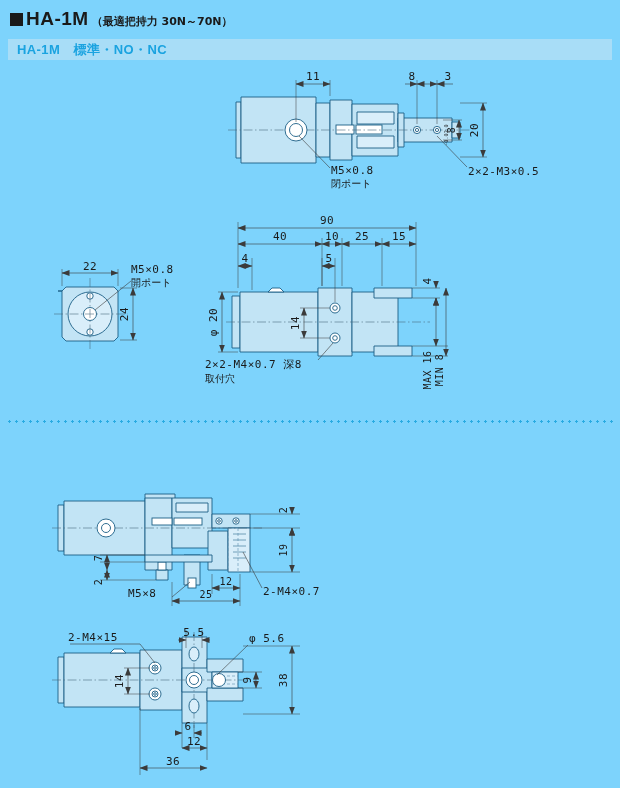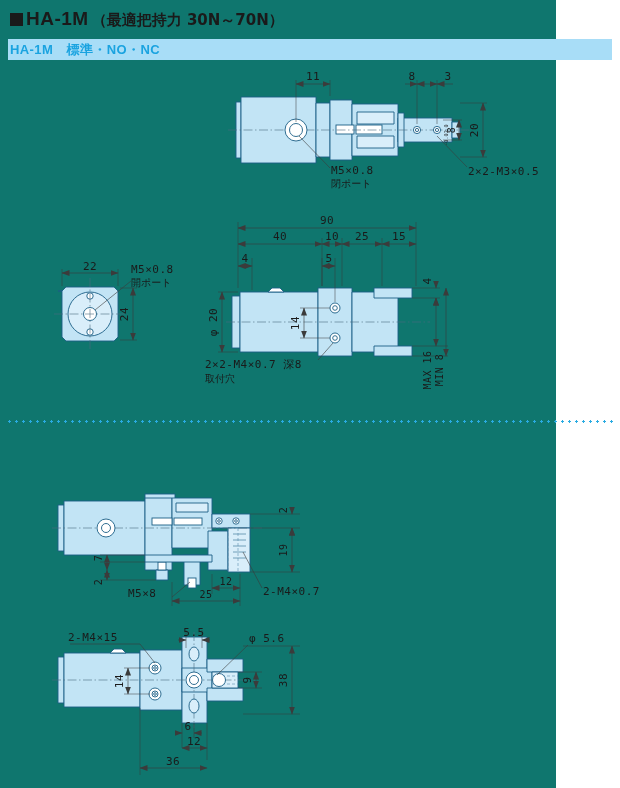--- a/index.html
+++ b/index.html
@@ -9,23 +9,23 @@
   }
   body {
     width: 620px;
     height: 788px;
     font-family: "Liberation Sans", sans-serif;
     position: relative;
     overflow: hidden;
   }
   #page {
     position: relative;
-    width: 556px;
+    width: 620px;
     height: 788px;
-    background: #0f766e;
+    background: #7dd3fc;
   }
 
   
   .title-row {
     position: absolute;
     left: 10px;
     top: 8px;
     display: flex;
     align-items: baseline;
     white-space: nowrap;
@@ -41,42 +41,42 @@
   }
   .title-main {
     font-family: "Liberation Sans", sans-serif;
     font-size: 19px;
     font-weight: bold;
     color: #1a1a1a;
     letter-spacing: 0.5px;
   }
   .title-sub {
     font-family: "DejaVu Sans", sans-serif;
-    font-size: 15px;
+    font-size: 11px;
     font-weight: bold;
     color: #1a1a1a;
     margin-left: 3px;
   }
 
   
   .sect-bar {
     position: absolute;
     left: 8px;
     width: 604px;
     height: 21px;
     background: #a8ddf7;
     display: flex;
     align-items: center;
   }
   .sect-bar .lbl {
     font-family: "Liberation Sans", sans-serif;
     font-size: 13px;
     font-weight: bold;
     color: #1aa3e0;
-    padding-left: 2px;
+    padding-left: 9px;
     letter-spacing: 0.4px;
     white-space: nowrap;
   }
 
   
   .dot-divider {
     position: absolute;
     left: 6px;
     width: 608px;
     height: 5px;

